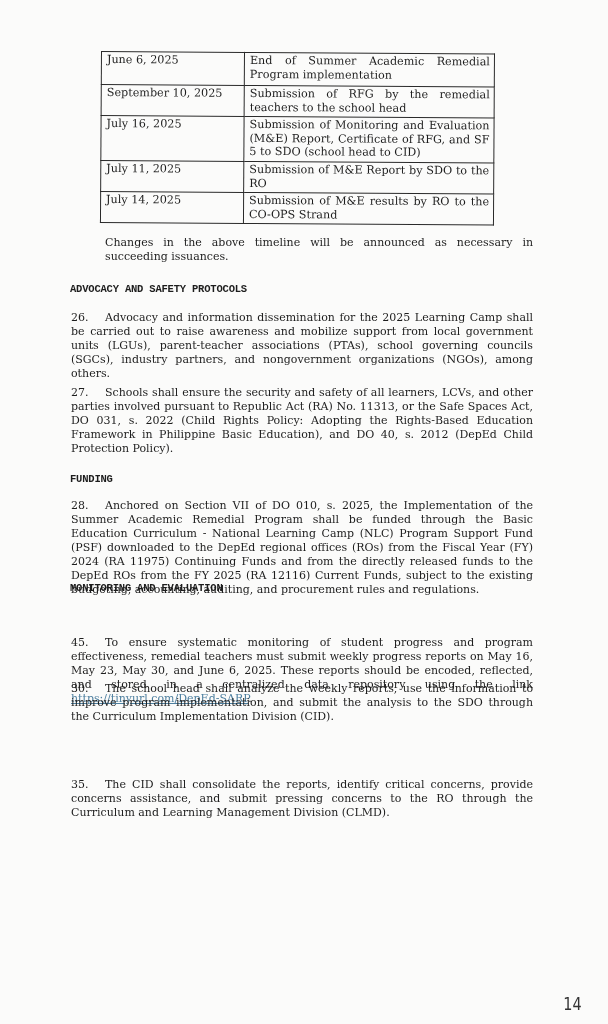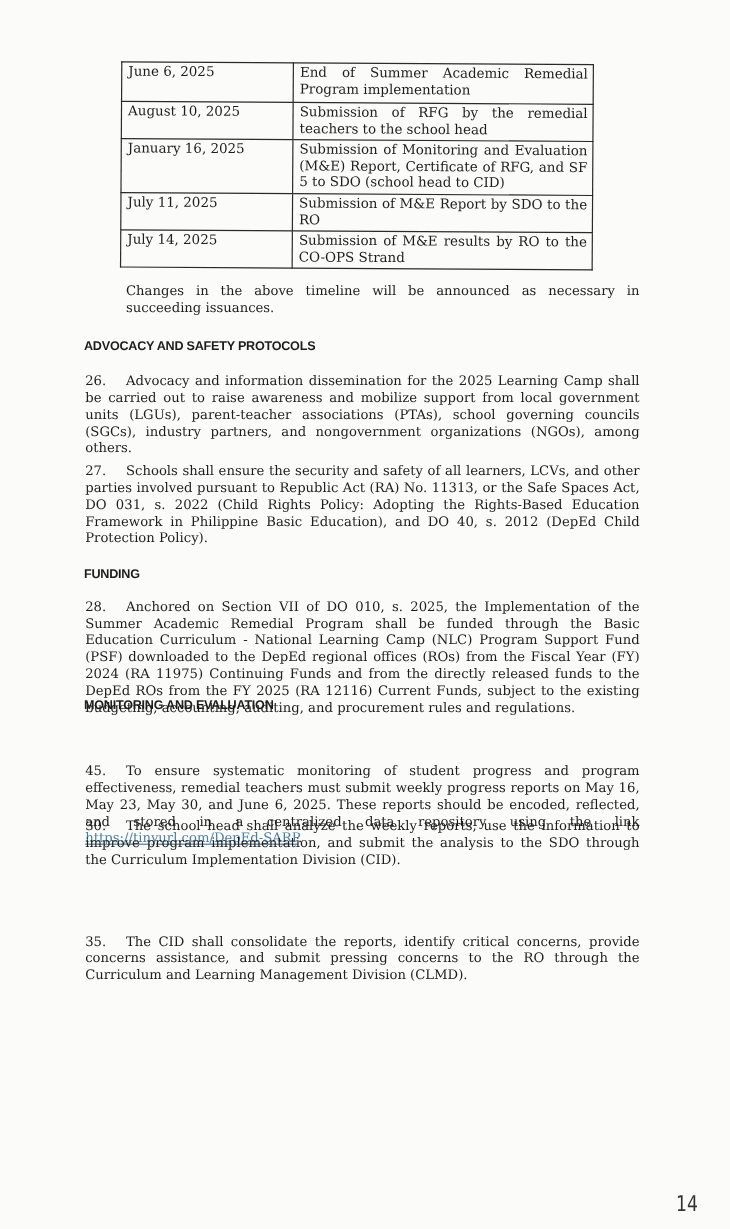--- a/index.html
+++ b/index.html
@@ -37,21 +37,21 @@
     line-height: 14px;
     text-align: justify;
   }
   .note { left: 105px; top: 236px; width: 428px; }
   .heading {
     position: absolute;
     left: 70px;
     font-weight: bold;
     font-size: 10.5px;
     letter-spacing: -0.2px;
-    font-family: Liberation Sans, sans-serif;
+    font-family: Liberation Mono, monospace;
   }
   .para { left: 71px; width: 462px; }
   .para .num { display: inline-block; width: 34px; }
   .link { color: #4d7f9f; text-decoration: underline; }
   .pagenum {
     position: absolute; left: 561px; top: 993px;
     font-family: "DejaVu Sans", sans-serif;
     font-size: 18px; color: #333; transform: scaleX(0.8);
   }
 </style>
@@ -60,25 +60,25 @@
 
 <div class="page">
 
   <table class="timeline">
     <tbody>
       <tr style="height:33px">
         <td class="date">June 6, 2025</td>
         <td class="activity">End of Summer Academic Remedial Program implementation</td>
       </tr>
       <tr style="height:31px">
-        <td class="date">August 10, 2025</td>
+        <td class="date">September 10, 2025</td>
         <td class="activity">Submission of RFG by the remedial teachers to the school head</td>
       </tr>
       <tr style="height:45px">
-        <td class="date">January 16, 2025</td>
+        <td class="date">July 16, 2025</td>
         <td class="activity">Submission of Monitoring and Evaluation (M&amp;E) Report, Certificate of RFG, and SF 5 to SDO (school head to CID)</td>
       </tr>
       <tr style="height:30px">
         <td class="date">July 11, 2025</td>
         <td class="activity">Submission of M&amp;E Report by SDO to the RO</td>
       </tr>
       <tr style="height:30px">
         <td class="date">July 14, 2025</td>
         <td class="activity">Submission of M&amp;E results by RO to the CO-OPS Strand</td>
       </tr>

